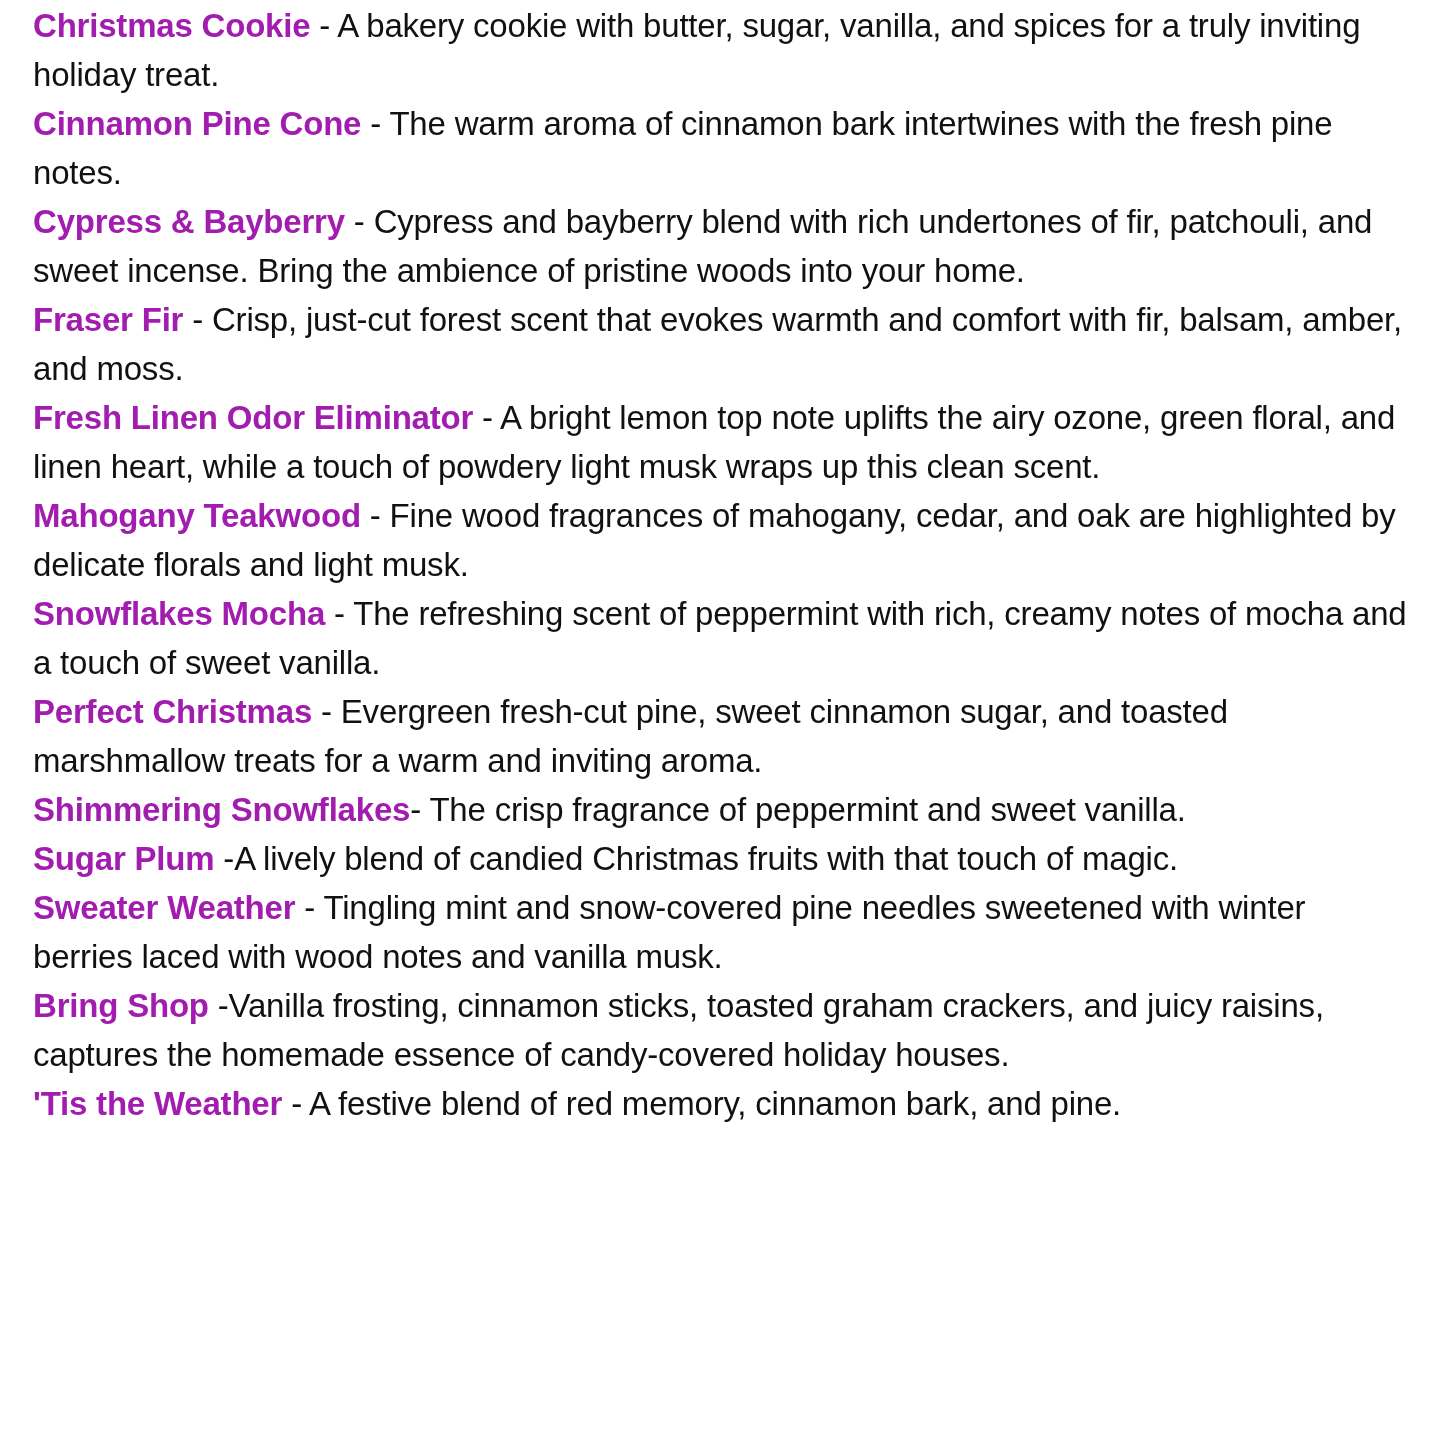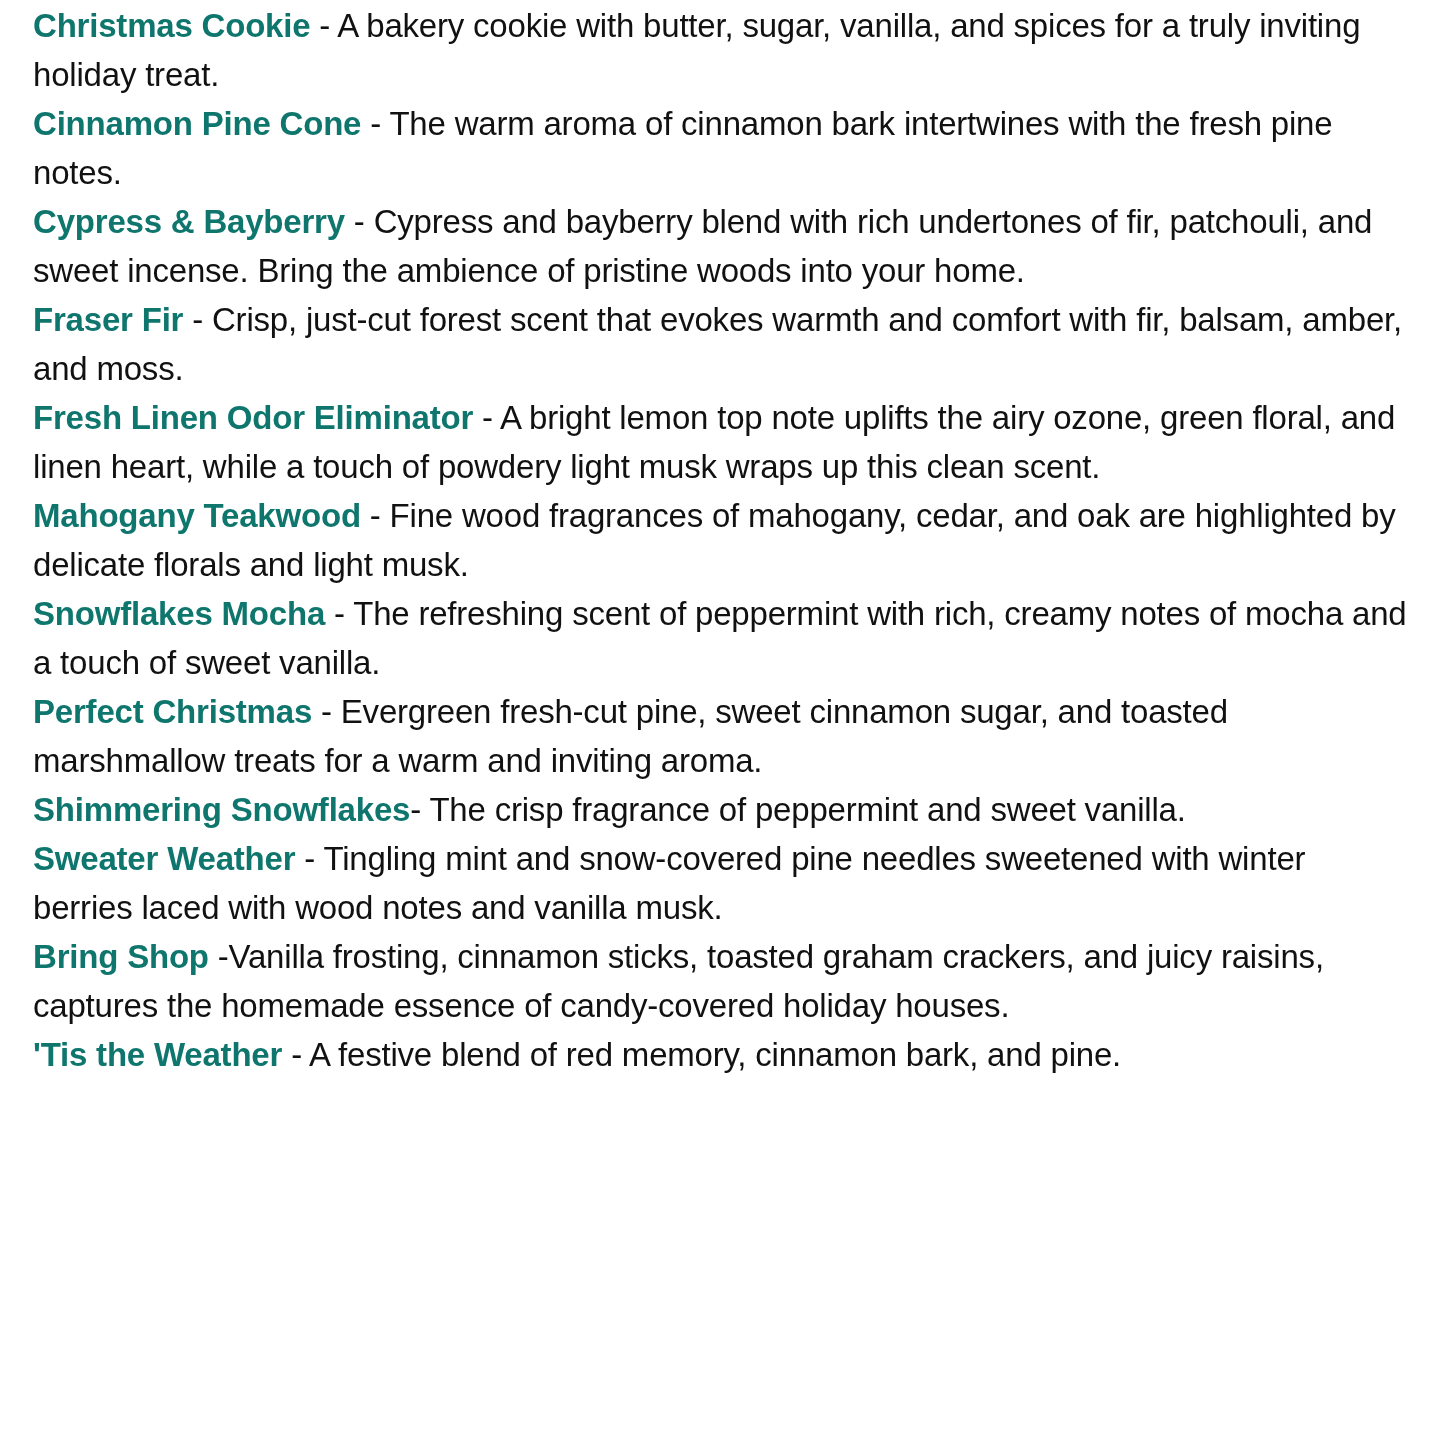--- a/index.html
+++ b/index.html
@@ -21,21 +21,21 @@
     color: #111111;
     letter-spacing: -0.2px;
     overflow: hidden;
   }
   .entry {
     margin: 0;
     padding: 0;
   }
   .scent-name {
     font-weight: 700;
-    color: #0f766e;
+    color: #a21caf;
   }
   .sep, .desc {
     font-weight: 400;
   }
   
   .sep { white-space: pre; }
 </style>
 </head>
 <body>
 
@@ -53,19 +53,20 @@
 
     <p class="entry"><strong class="scent-name">Mahogany Teakwood</strong><span class="sep"> - </span><span class="desc">Fine wood fragrances of mahogany, cedar, and oak are highlighted by delicate florals and light musk.</span></p>
 
 
     <p class="entry"><strong class="scent-name">Snowflakes Mocha</strong><span class="sep"> - </span><span class="desc">The refreshing scent of peppermint with rich, creamy notes of mocha and a touch of sweet vanilla.</span></p>
 
     <p class="entry"><strong class="scent-name">Perfect Christmas</strong><span class="sep"> - </span><span class="desc">Evergreen fresh-cut pine, sweet cinnamon sugar, and toasted marshmallow treats for a warm and inviting aroma.</span></p>
 
     <p class="entry"><strong class="scent-name">Shimmering Snowflakes</strong><span class="sep">- </span><span class="desc">The crisp fragrance of peppermint and sweet vanilla.</span></p>
 
+    <p class="entry"><strong class="scent-name">Sugar Plum</strong><span class="sep"> -</span><span class="desc">A lively blend of candied Christmas fruits with that touch of magic.</span></p>
 
     <p class="entry"><strong class="scent-name">Sweater Weather</strong><span class="sep"> - </span><span class="desc">Tingling mint and snow-covered pine needles sweetened with winter berries laced with wood notes and vanilla musk.</span></p>
 
     <p class="entry"><strong class="scent-name">Bring Shop</strong><span class="sep"> -</span><span class="desc">Vanilla frosting, cinnamon sticks, toasted graham crackers, and juicy raisins, captures the homemade essence of candy-covered holiday houses.</span></p>
 
     <p class="entry"><strong class="scent-name">'Tis the Weather</strong><span class="sep"> - </span><span class="desc">A festive blend of red memory, cinnamon bark, and pine.</span></p>
   </div>
 
 </body></html>

